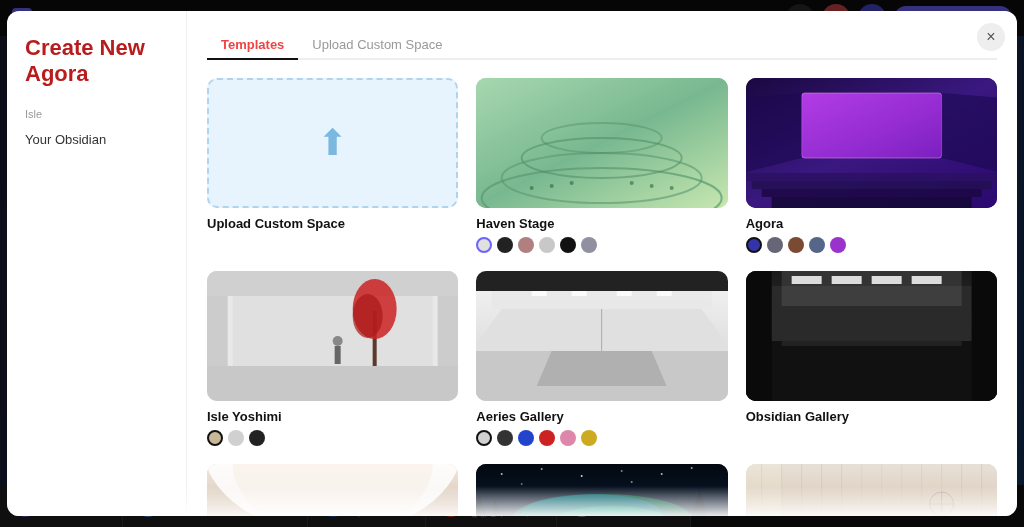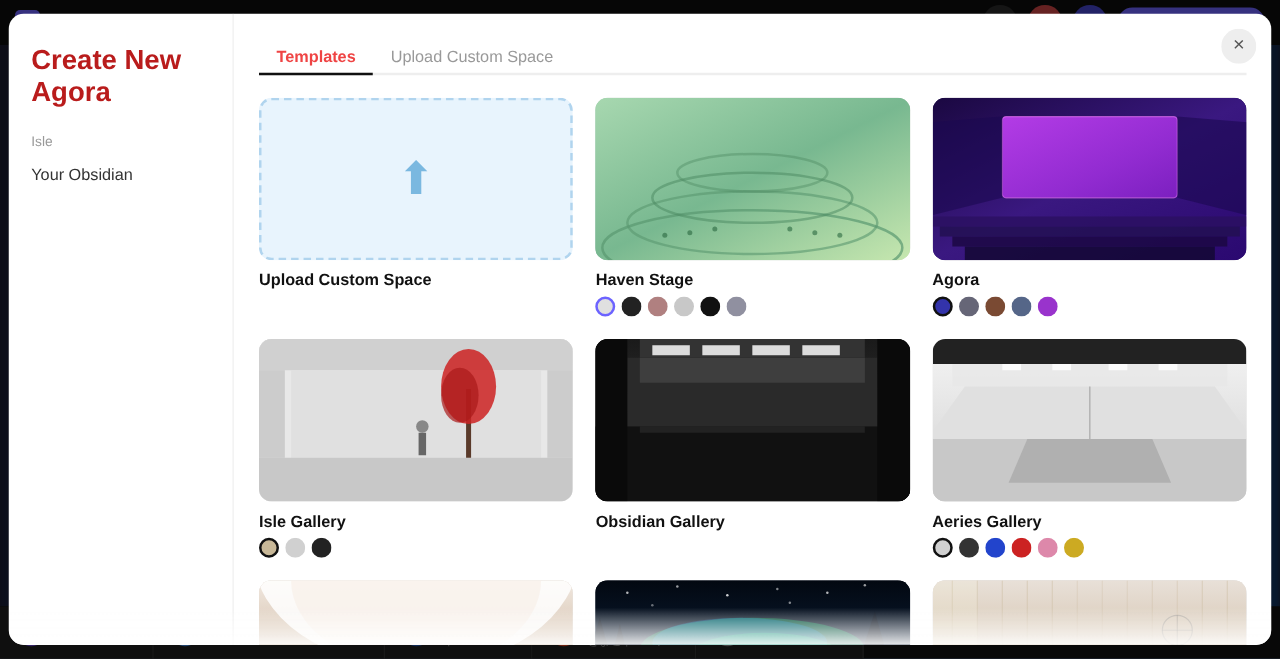--- a/index.html
+++ b/index.html
@@ -575,25 +575,67 @@
                 <ellipse cx="165" cy="45" rx="15" ry="22" fill="#aa1a1a" opacity="0.7"></ellipse>
 
                 <circle cx="135" cy="70" r="5" fill="#888"></circle>
                 <rect x="132" y="75" width="6" height="18" fill="#666"></rect>
 
                 <rect x="0" y="25" width="25" height="70" fill="#b0b0b0" opacity="0.5"></rect>
                 <rect x="235" y="25" width="25" height="70" fill="#b0b0b0" opacity="0.5"></rect>
               </svg>
             </div>
           </div>
-          <div class="card-name">Isle Gallery</div>
+          <div class="card-name">Isle Yoshimi</div>
           <div class="color-dots">
             <div class="color-dot selected" style="background:#c8b898; border-color:#111;"></div>
             <div class="color-dot" style="background:#d0d0d0;"></div>
             <div class="color-dot" style="background:#222222;"></div>
+          </div>
+        </div>
+
+        <div class="card">
+          <div class="card-thumb">
+            <div class="aeries-visual">
+              <svg width="100%" height="100%" viewBox="0 0 260 130" preserveAspectRatio="xMidYMid slice">
+                <defs>
+                  <linearGradient id="aeriesGrad" x1="0%" y1="0%" x2="0%" y2="100%">
+                    <stop offset="0%" style="stop-color:#f5f5f5"></stop>
+                    <stop offset="100%" style="stop-color:#d0d0d0"></stop>
+                  </linearGradient>
+                </defs>
+                <rect width="260" height="130" fill="url(#aeriesGrad)"></rect>
+
+                <rect x="0" y="0" width="260" height="20" fill="#222222"></rect>
+
+                <rect x="20" y="20" width="220" height="18" fill="#e8e8e8" opacity="0.9"></rect>
+
+                <polygon points="30,38 230,38 260,80 0,80" fill="#e0e0e0"></polygon>
+
+                <rect x="0" y="80" width="260" height="50" fill="#c8c8c8"></rect>
+
+                <polygon points="80,80 180,80 195,115 65,115" fill="#b0b0b0"></polygon>
+
+                <line x1="130" y1="38" x2="130" y2="80" stroke="#aaa" stroke-width="1"></line>
+
+                <rect x="60" y="20" width="15" height="5" fill="#fff" opacity="0.8"></rect>
+                <rect x="100" y="20" width="15" height="5" fill="#fff" opacity="0.8"></rect>
+                <rect x="145" y="20" width="15" height="5" fill="#fff" opacity="0.8"></rect>
+                <rect x="185" y="20" width="15" height="5" fill="#fff" opacity="0.8"></rect>
+              </svg>
+            </div>
+          </div>
+          <div class="card-name">Aeries Gallery</div>
+          <div class="color-dots">
+            <div class="color-dot selected" style="background:#d0d0d0; border-color:#111;"></div>
+            <div class="color-dot" style="background:#333333;"></div>
+            <div class="color-dot" style="background:#2244cc;"></div>
+            <div class="color-dot" style="background:#cc2222;"></div>
+            <div class="color-dot" style="background:#dd88aa;"></div>
+            <div class="color-dot" style="background:#ccaa22;"></div>
           </div>
         </div>
 
         <div class="card">
           <div class="card-thumb">
             <div class="obsidian-visual">
               <svg width="100%" height="100%" viewBox="0 0 260 130" preserveAspectRatio="xMidYMid slice">
                 <defs>
                   <linearGradient id="obsidianGrad" x1="0%" y1="0%" x2="0%" y2="100%">
                     <stop offset="0%" style="stop-color:#1a1a1a"></stop>
@@ -619,62 +661,20 @@
                 <rect x="0" y="0" width="30" height="130" fill="#0a0a0a"></rect>
                 <rect x="230" y="0" width="30" height="130" fill="#0a0a0a"></rect>
 
                 <rect x="40" y="70" width="180" height="5" fill="#333333" opacity="0.5"></rect>
               </svg>
             </div>
           </div>
           <div class="card-name">Obsidian Gallery</div>
           <div class="color-dots">
             
-          </div>
-        </div>
-
-        <div class="card">
-          <div class="card-thumb">
-            <div class="aeries-visual">
-              <svg width="100%" height="100%" viewBox="0 0 260 130" preserveAspectRatio="xMidYMid slice">
-                <defs>
-                  <linearGradient id="aeriesGrad" x1="0%" y1="0%" x2="0%" y2="100%">
-                    <stop offset="0%" style="stop-color:#f5f5f5"></stop>
-                    <stop offset="100%" style="stop-color:#d0d0d0"></stop>
-                  </linearGradient>
-                </defs>
-                <rect width="260" height="130" fill="url(#aeriesGrad)"></rect>
-
-                <rect x="0" y="0" width="260" height="20" fill="#222222"></rect>
-
-                <rect x="20" y="20" width="220" height="18" fill="#e8e8e8" opacity="0.9"></rect>
-
-                <polygon points="30,38 230,38 260,80 0,80" fill="#e0e0e0"></polygon>
-
-                <rect x="0" y="80" width="260" height="50" fill="#c8c8c8"></rect>
-
-                <polygon points="80,80 180,80 195,115 65,115" fill="#b0b0b0"></polygon>
-
-                <line x1="130" y1="38" x2="130" y2="80" stroke="#aaa" stroke-width="1"></line>
-
-                <rect x="60" y="20" width="15" height="5" fill="#fff" opacity="0.8"></rect>
-                <rect x="100" y="20" width="15" height="5" fill="#fff" opacity="0.8"></rect>
-                <rect x="145" y="20" width="15" height="5" fill="#fff" opacity="0.8"></rect>
-                <rect x="185" y="20" width="15" height="5" fill="#fff" opacity="0.8"></rect>
-              </svg>
-            </div>
-          </div>
-          <div class="card-name">Aeries Gallery</div>
-          <div class="color-dots">
-            <div class="color-dot selected" style="background:#d0d0d0; border-color:#111;"></div>
-            <div class="color-dot" style="background:#333333;"></div>
-            <div class="color-dot" style="background:#2244cc;"></div>
-            <div class="color-dot" style="background:#cc2222;"></div>
-            <div class="color-dot" style="background:#dd88aa;"></div>
-            <div class="color-dot" style="background:#ccaa22;"></div>
           </div>
         </div>
 
         <div class="card row3-card">
           <div class="card-thumb" style="height:100px;">
             <div class="r3a-visual">
               <svg width="100%" height="100%" viewBox="0 0 260 100" preserveAspectRatio="xMidYMid slice">
                 <defs>
                   <linearGradient id="r3aGrad" x1="0%" y1="0%" x2="0%" y2="100%">
                     <stop offset="0%" style="stop-color:#f0e8e0"></stop>

